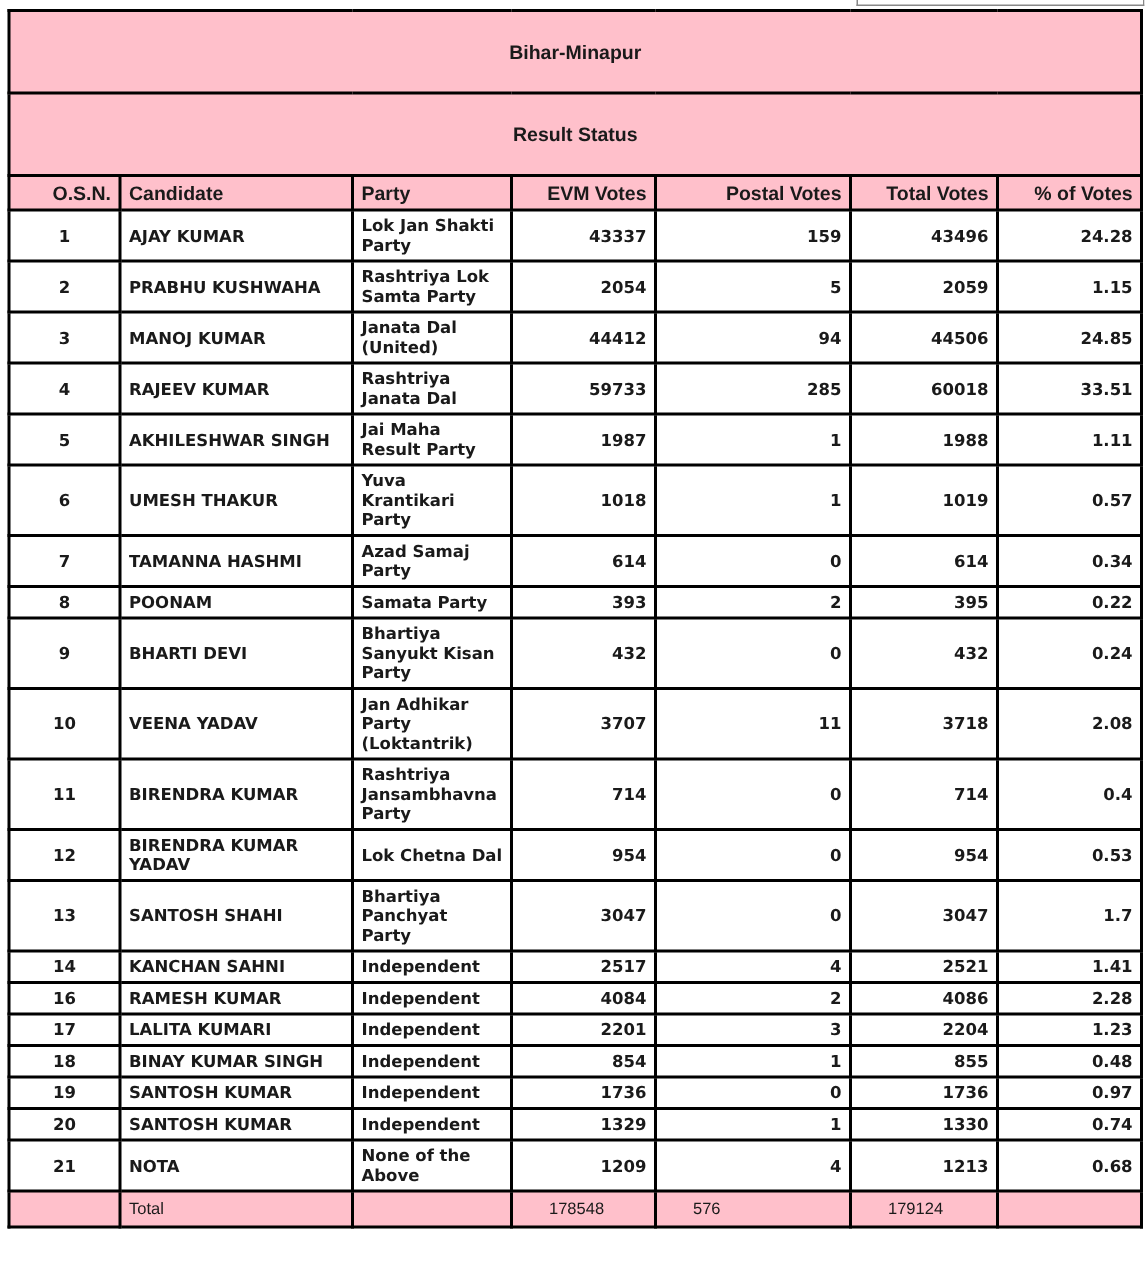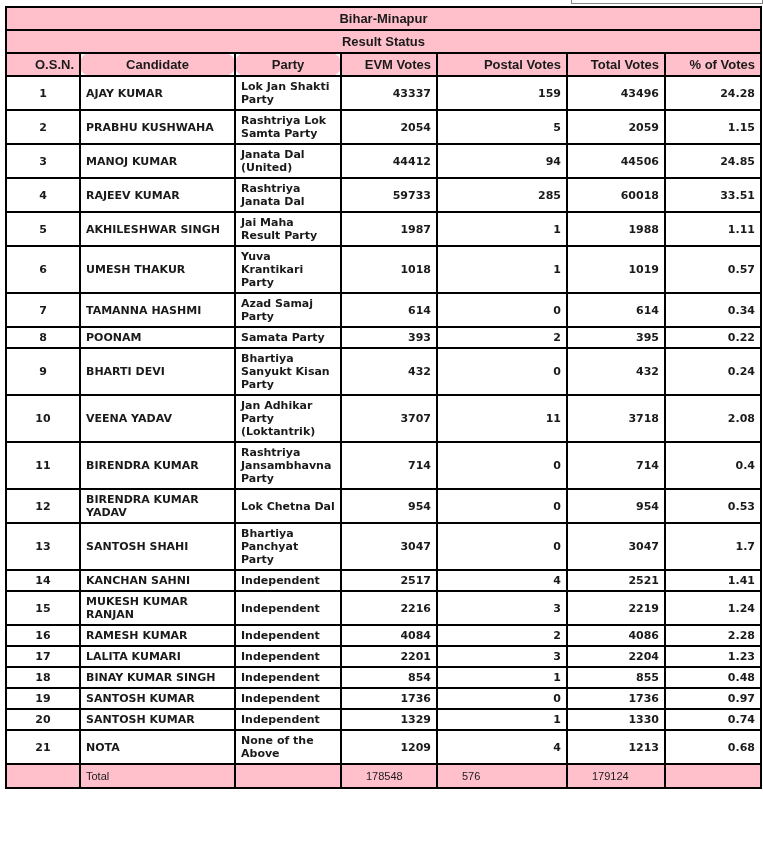--- a/index.html
+++ b/index.html
@@ -1,23 +1,23 @@
 <!DOCTYPE html>
 <html><head>
 <meta charset="utf-8">
 <style>
   html, body { margin: 0; padding: 0; background: #ffffff; }
   body { width: 763px; height: 845px; position: relative; overflow: hidden; font-family: "DejaVu Sans", "Liberation Sans", sans-serif; }
   .topbox { position: absolute; left: 571px; top: -2px; width: 190px; height: 5px; border: 1px solid #888; border-top: none; background: #fff; }
   table.results { position: absolute; left: 5px; top: 6px; width: 755px; border-collapse: collapse; table-layout: fixed; }
   table.results td, table.results th { border: 2px solid #000; color: #1a1a1a; }
   .pink { background: #ffc0cb; }
-  .title-cell { text-align: center; font-family: "Liberation Sans", sans-serif; font-weight: bold; font-size: 13px; height: 21px; padding: 0; }
+  .title-cell { text-align: center; font-family: "Liberation Sans", sans-serif; font-weight: bold; font-size: 13px; height: 21px; padding: 16px; }
   th.colhead { font-family: "Liberation Sans", sans-serif; font-weight: bold; font-size: 13px; height: 21px; padding: 0 5px; }
-  th.l { text-align: center; border-radius: 10px; }
+  th.l { text-align: left; }
   th.r { text-align: right; }
   th.c { text-align: right; }
   td { font-size: 11px; font-weight: bold; padding: 1px 5px; line-height: 13px; }
   td.osn { text-align: center; }
   td.cand { text-align: left; }
   td.party { text-align: left; }
   td.num { text-align: right; }
   tr.r2 td { height: 30px; }
   tr.r1 td { height: 17px; }
   tr.r3 td { height: 43px; }
@@ -176,29 +176,20 @@
       </tr>
       <tr class="r1">
         <td class="osn">14</td>
         <td class="cand">KANCHAN SAHNI</td>
         <td class="party">Independent</td>
         <td class="num">2517</td>
         <td class="num">4</td>
         <td class="num">2521</td>
         <td class="num">1.41</td>
       </tr>
-      <tr class="r2">
-        <td class="osn">15</td>
-        <td class="cand">MUKESH KUMAR RANJAN</td>
-        <td class="party">Independent</td>
-        <td class="num">2216</td>
-        <td class="num">3</td>
-        <td class="num">2219</td>
-        <td class="num">1.24</td>
-      </tr>
       <tr class="r1">
         <td class="osn">16</td>
         <td class="cand">RAMESH KUMAR</td>
         <td class="party">Independent</td>
         <td class="num">4084</td>
         <td class="num">2</td>
         <td class="num">4086</td>
         <td class="num">2.28</td>
       </tr>
       <tr class="r1">

